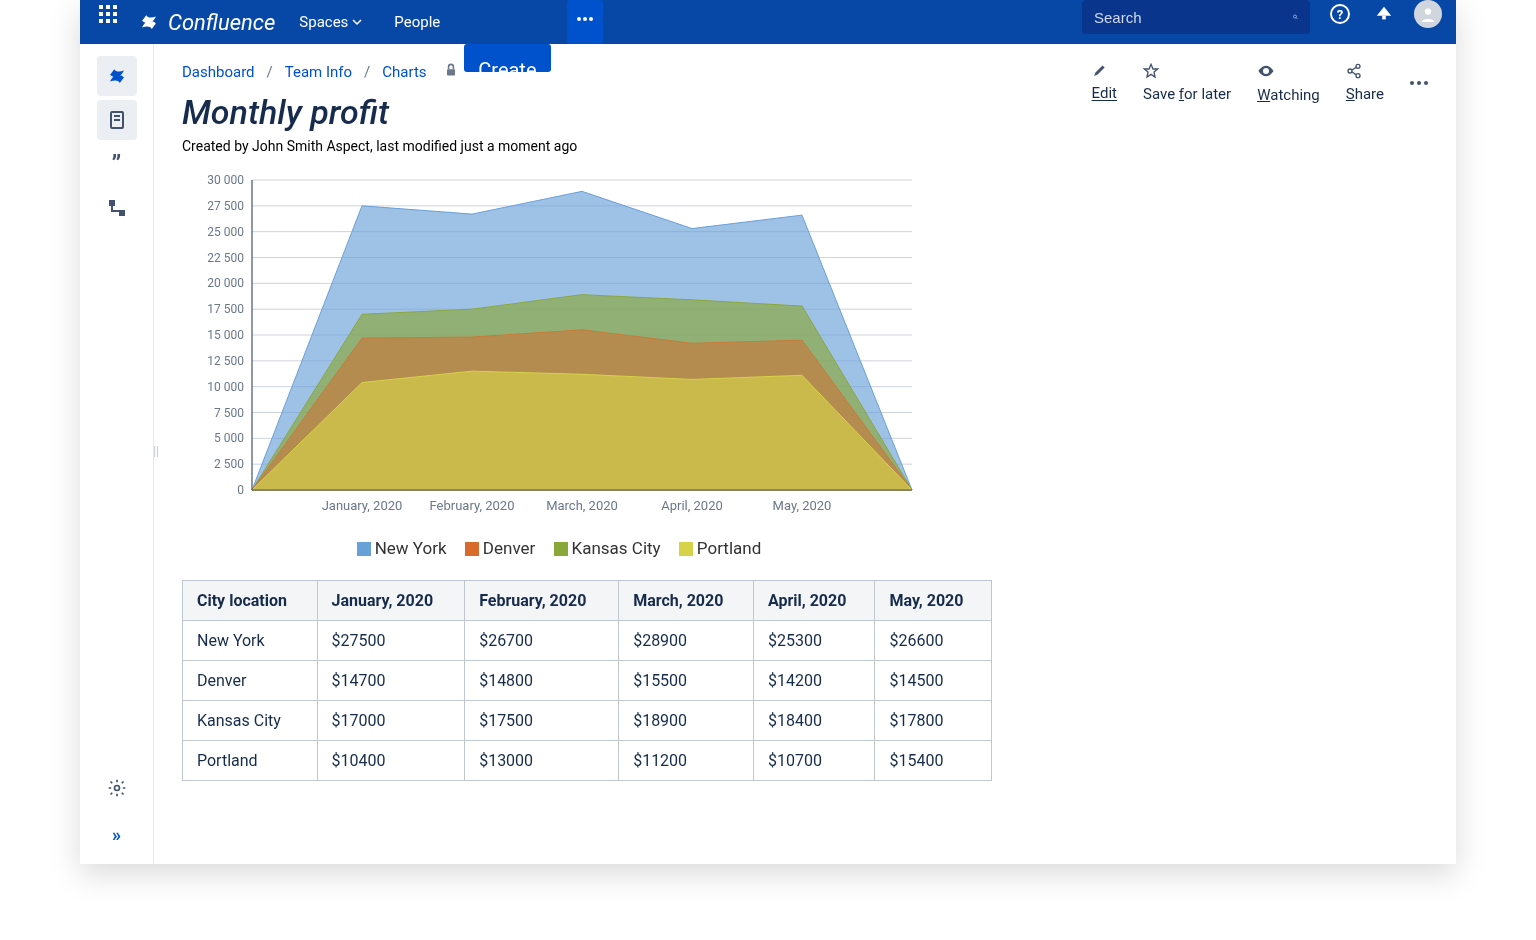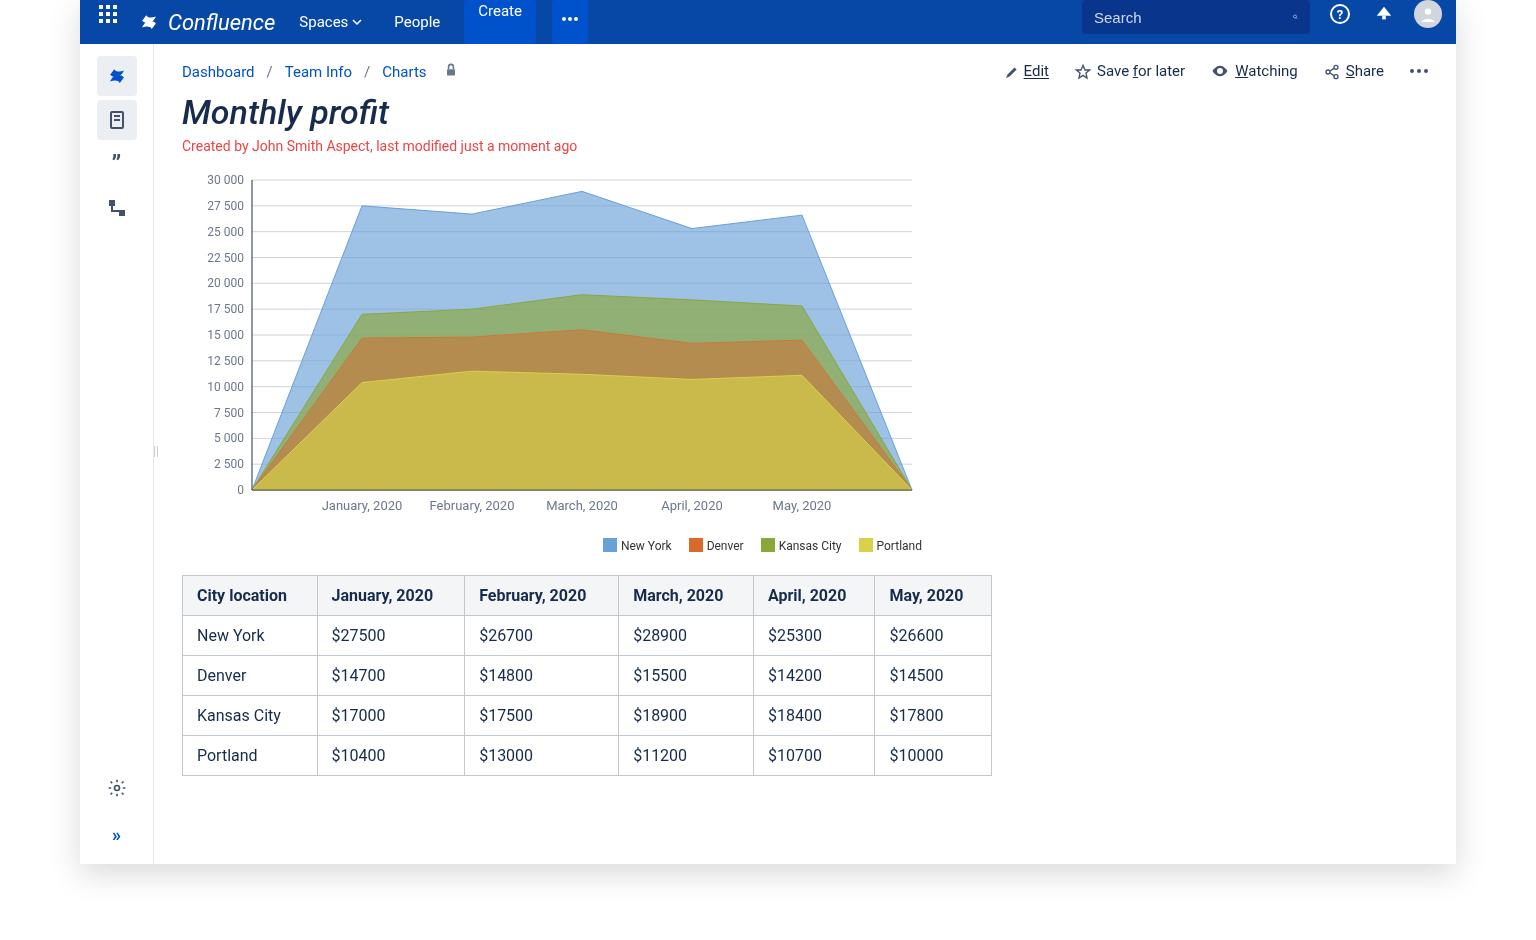--- a/index.html
+++ b/index.html
@@ -5,21 +5,21 @@
 * { box-sizing: border-box; margin: 0; padding: 0; }
 body { font-family: -apple-system, BlinkMacSystemFont, "Segoe UI", Roboto, Arial, sans-serif; background:#fff; color:#172b4d; width:1536px; height:940px; overflow:hidden;}
 .frame { width:1376px; margin:0 auto; box-shadow:0 10px 30px rgba(0,0,0,0.15); background:#fff; }
 
 
 .topbar { background:#0747a6; height:44px; display:flex; color:#fff; padding:0 14px; gap:16px;}
 .apps-icon svg { fill:#fff; }
 .logo { display:flex; align-items:center; gap:8px; font-size:22px; font-weight:400; font-style:italic;}
 .logo svg { fill:#fff; }
 .nav-item { font-size:15px; padding:0 8px; cursor:pointer; display:flex; align-items:center; gap:4px;}
-.btn-create { background:#0052cc; padding:2px 14px; border-radius:3px; font-size:15px; cursor:pointer;}
+.btn-create { background:#0052cc; padding:14px 14px; border-radius:3px; font-size:20px; cursor:pointer;margin-top:44px;}
 .btn-more { background:#0052cc; padding:6px 10px; border-radius:3px; cursor:pointer;}
 .spacer { flex:1; }
 .search { background:#0a358c; display:flex; align-items:center; padding:0 12px; height:34px; width:228px; border-radius:4px;}
 .search input { background:transparent; border:none; outline:none; color:#fff; font-size:15px; flex:1;}
 .search input::placeholder { color:#cfd9eb; }
 .top-icon { cursor:pointer; display:flex; align-items:center; justify-content:center; width:28px; height:28px;}
 .avatar-circle { width:28px; height:28px; border-radius:50%; background:#d1d6de; display:flex; align-items:center; justify-content:center;}
 
 
 .body { display:flex; }
@@ -29,31 +29,31 @@
 .rail-bottom { position:absolute; bottom:10px; width:100%; display:flex; flex-direction:column; align-items:center; gap:6px;}
 .rail-handle { position:absolute; right:-6px; top:400px; color:#c1c7d0; font-size:12px;}
 
 .content { flex:1; padding:18px 28px; }
 .breadcrumbs { display:flex; align-items:center; gap:12px; font-size:15px; color:#0052cc; margin-bottom:10px;}
 .breadcrumbs .sep { color:#6b778c; }
 .breadcrumbs a { color:#0052cc; text-decoration:none; cursor:pointer;}
 .lock-icon { color:#6b778c; margin-left:4px;}
 
 .page-actions { float:right; display:flex; align-items:center; gap:26px; color:#172b4d; font-size:15px;}
-.page-action { display:flex; align-items:flex-end; gap:6px; cursor:pointer;}
+.page-action { display:flex; align-items:flex-start; gap:6px; cursor:pointer;flex-direction:column;}
 .page-action .ul { text-decoration:underline; text-underline-offset:2px;}
 .page-action .accel { text-decoration:underline;}
 
 h1.title { font-size:34px; font-weight:500; color:#172b4d; margin-top:0;font-style:italic;}
-.byline { color:#ef4444; font-size:14px; margin-top:6px; margin-bottom:16px;}
+.byline { color:#000000; font-size:14px; margin-top:6px; margin-bottom:16px;}
 
 
 .chart-wrap { width:740px; }
 .chart-svg { width:740px; height:360px; }
-.legend { text-align:right; font-size:12px; color:#333; margin-top:4px;}
+.legend { text-align:center; font-size:17px; color:#333; margin-top:4px;}
 .legend .sw { display:inline-block; width:14px; height:14px; vertical-align:-2px; margin:0 4px 0 14px;}
 
 
 table.data { border-collapse:collapse; margin-top:22px; font-size:16px; width:810px;}
 table.data th, table.data td { border:1px solid #c1c7d0; padding:10px 14px; text-align:left;}
 table.data th { background:#f4f5f7; font-weight:700; color:#172b4d;}
 table.data td { color:#172b4d; }
 </style>
 </head>
 <body>
@@ -299,19 +299,19 @@
               <td>$18900</td>
               <td>$18400</td>
               <td>$17800</td>
             </tr>
             <tr>
               <td>Portland</td>
               <td>$10400</td>
               <td>$13000</td>
               <td>$11200</td>
               <td>$10700</td>
-              <td>$10000</td>
+              <td>$15400</td>
             </tr>
           </tbody>
       </table>
     </div>
   </div>
 </div>
 
 </body></html>

